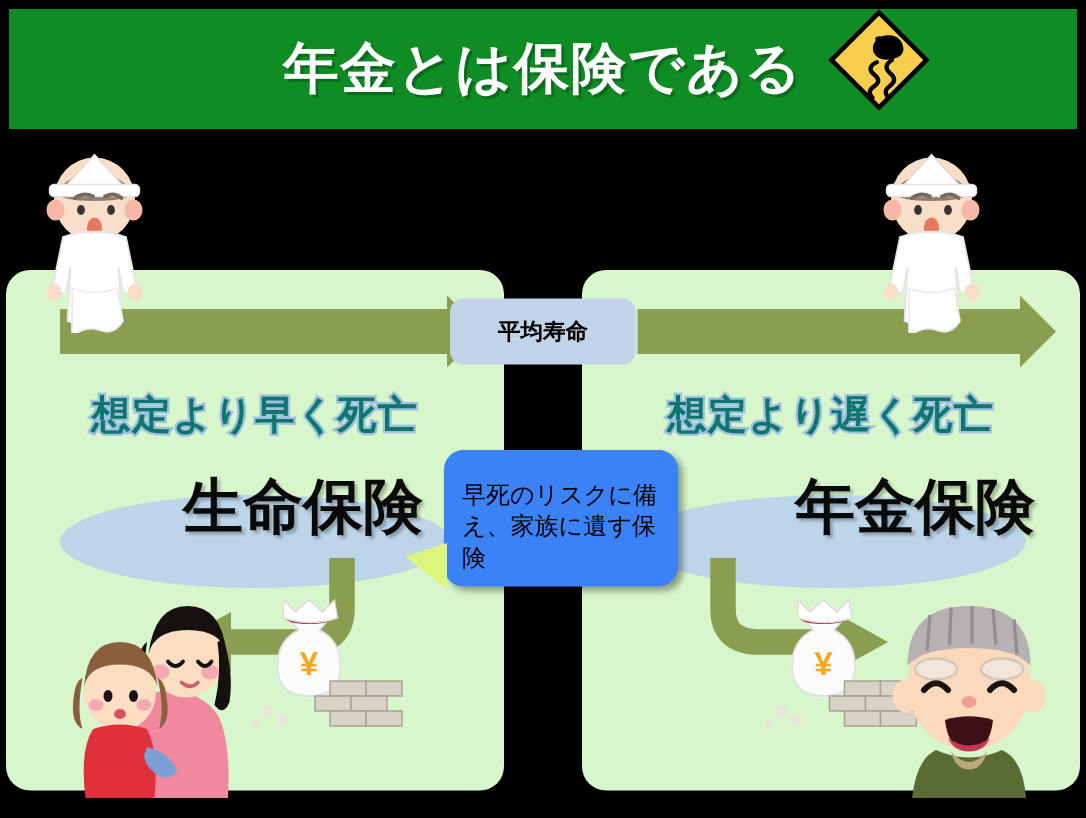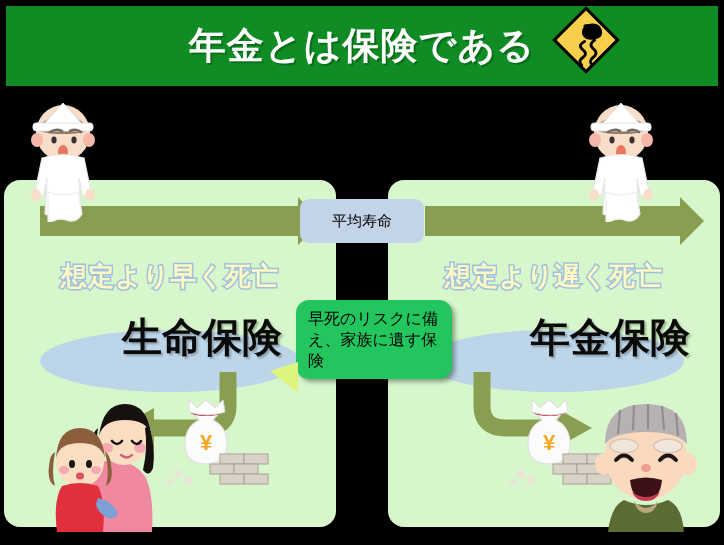--- a/index.html
+++ b/index.html
@@ -71,32 +71,32 @@
   .avg-life-box {
     position: absolute;
     left: 300px; top: 199px;
     width: 124px; height: 44px;
     background: #c3d3e8;
     border-radius: 9px;
     display: flex; align-items: center; justify-content: center;
     z-index: 6;
   }
   .avg-life-box span {
-    font-size: 15px; color: #000; font-weight: normal; white-space: nowrap;
+    font-size: 15px; color: #000; font-weight: bold; white-space: nowrap;
   }
 
   
   .die-caption {
     position: absolute;
     top: 259px;
     width: 332px;
     text-align: center;
     font-size: 26px;
     font-weight: bold;
-    color: #fef9c3;
+    color: #0f766e;
     letter-spacing: 1px;
     -webkit-text-stroke: 3px #9fc0de;
     paint-order: stroke fill;
     white-space: nowrap;
   }
   .die-left  { left: 4px; }
   .die-right { left: 388px; text-align: center; }
 
   
   .ellipse {
@@ -119,23 +119,23 @@
     white-space: nowrap;
     text-shadow: 2px 2px 2px rgba(0,0,0,0.25);
     margin-left: 32px;
   }
   .ins-left  { left: 4px; }
   .ins-right { left: 412px; }
 
   
   .callout {
     position: absolute;
-    background: #22c55e;
+    background: #3b82f6;
     border-radius: 13px;
-    padding: 8px 10px 8px 12px;
+    padding: 20px 10px 8px 12px;
     font-size: 16px;
     line-height: 1.32;
     color: #000;
     box-shadow: 3px 3px 4px rgba(0,0,0,0.35);
     z-index: 8;
   }
   .callout-1 { left: 296px; top: 300px; width: 156px; }
   .callout-2 { left: 264px; top: 421px; width: 168px; }
   .tail {
     position: absolute;

